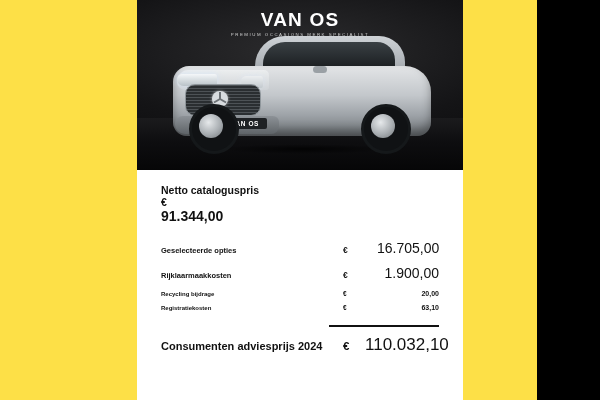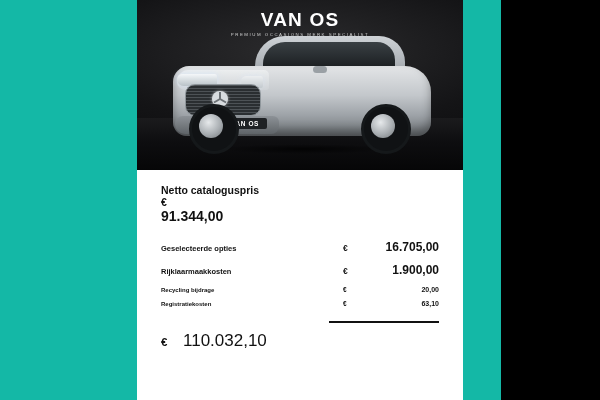--- a/index.html
+++ b/index.html
@@ -10,21 +10,22 @@
   body {
     width: 600px;
     height: 400px;
     font-family: "Liberation Sans", sans-serif;
     overflow: hidden;
   }
   .page {
     position: relative;
     width: 501px;
     height: 400px;
-    background: #14b8a6;
+    background: #fde047;
+    padding-left: 36px;
   }
   .sheet {
     position: absolute;
     left: 137px;
     top: 0;
     width: 326px;
     height: 400px;
     background: #ffffff;
     overflow: hidden;
   }
@@ -270,21 +271,21 @@
     color: #111111;
     font-variant-numeric: tabular-nums;
   }
   .row.primary .label { font-size: 10.5px; font-weight: 700; }
   .row.primary .cur { font-size: 10.5px; font-weight: 700; }
   .row.primary .amt { font-size: 14px; font-weight: 700; }
   .row.primary { margin-bottom: 16px; flex-direction: column; }
 
   .row.secondary .label { font-size: 7.5px; font-weight: 700; }
   .row.secondary .cur { font-size: 8.5px; font-weight: 700; }
-  .row.secondary .amt { font-size: 12px; font-weight: 700; }
+  .row.secondary .amt { font-size: 14px; font-weight: 400; }
   .row.secondary { margin-bottom: 9px; justify-content: center; }
 
   .row.small .label { font-size: 6px; font-weight: 700; }
   .row.small .cur { font-size: 6.5px; font-weight: 700; }
   .row.small .amt { font-size: 7px; font-weight: 700; }
   .row.small { margin-bottom: 7px; }
 
   .rule {
     width: 110px;
     height: 2px;
@@ -362,19 +363,20 @@
 
       <div class="row small">
         <span class="label">Registratiekosten</span>
         <span class="cur">€</span>
         <span class="amt">63,10</span>
       </div>
 
       <div class="rule"></div>
 
       <div class="row total">
+        <span class="label">Consumenten adviesprijs 2024</span>
         <span class="cur">€</span>
         <span class="amt">110.032,10</span>
       </div>
     </div>
 
   </div>
 </div>
 
 </body></html>

